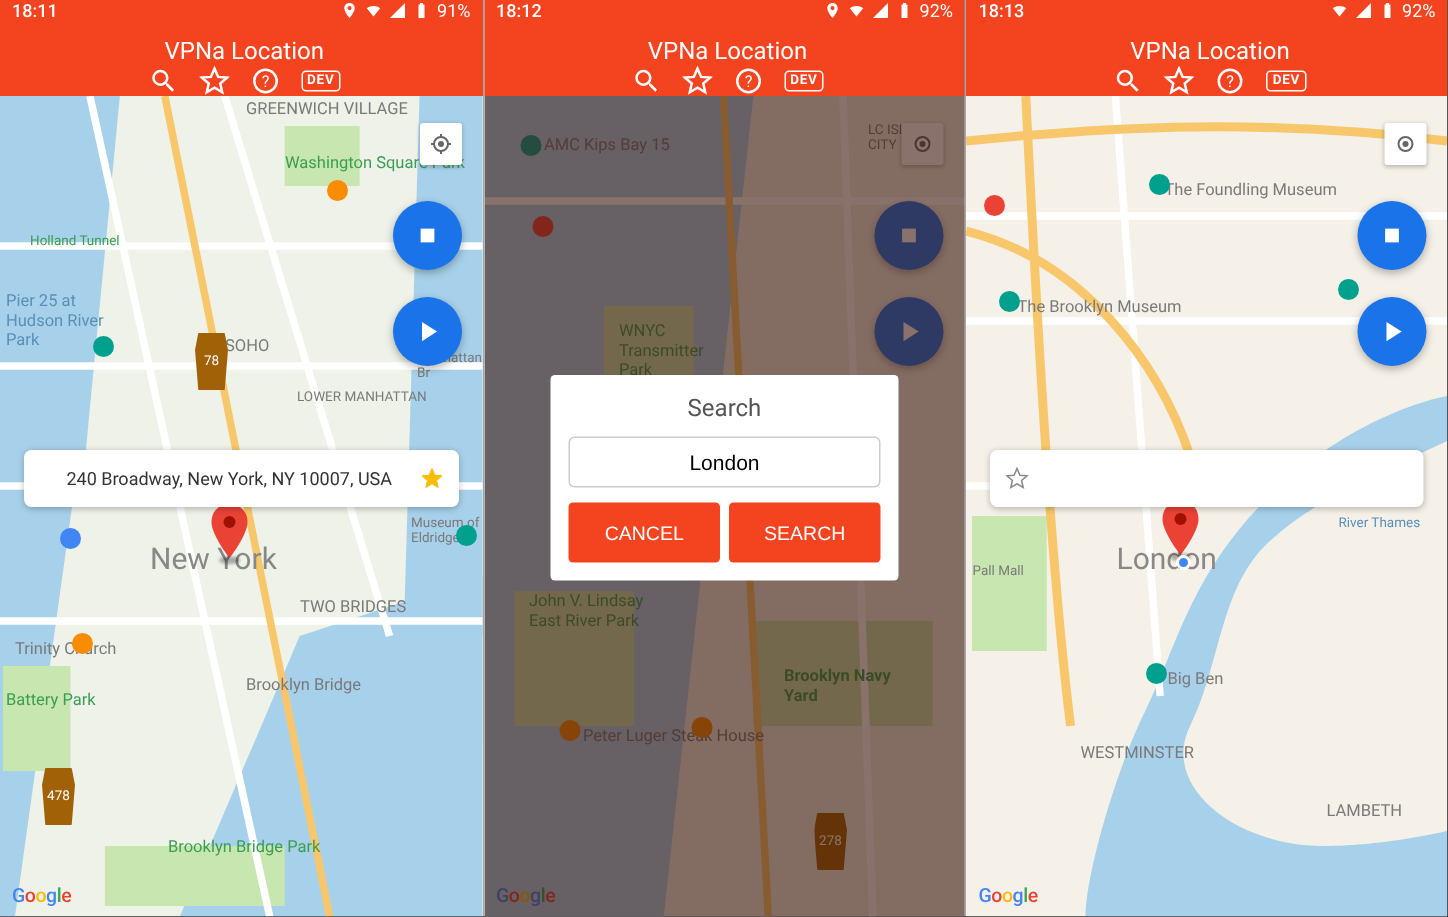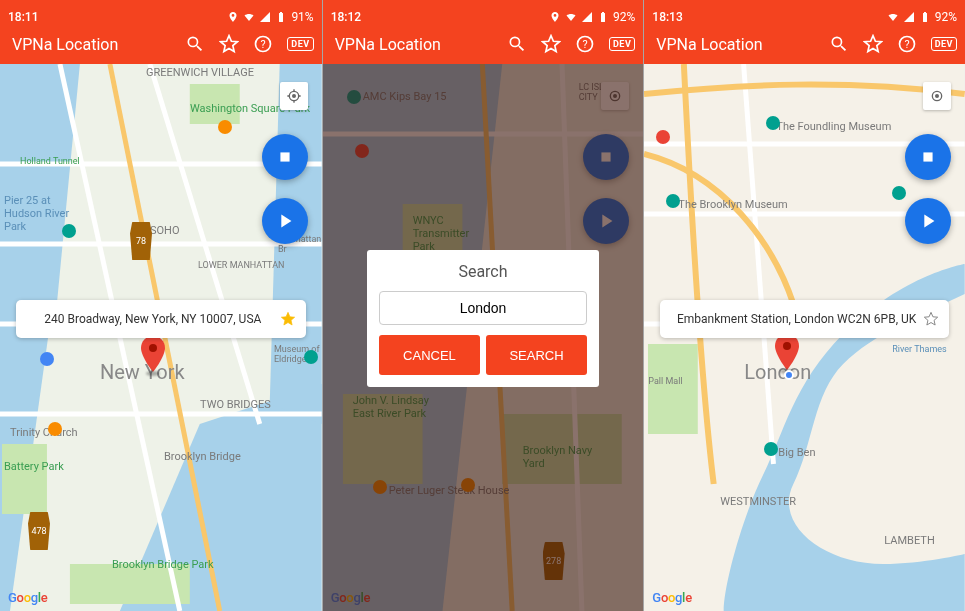--- a/index.html
+++ b/index.html
@@ -1,27 +1,27 @@
 <!DOCTYPE html>
 <html><head>
 <meta charset="utf-8">
 <style>
 * { box-sizing: border-box; margin: 0; padding: 0; }
 body { font-family: Roboto, Arial, sans-serif; background: #222; display: flex; width: 965px; height: 611px; overflow: hidden; }
 .phone { width: 321.66px; height: 611px; position: relative; background: #eee; overflow: hidden; }
 .phone + .phone { border-left: 1px solid rgba(0,0,0,0.3); }
 
 
-.status-bar { height: 24px; background: #f4431f; color: #fff; display: flex; align-items: flex-end; justify-content: space-between; padding: 0 8px; font-size: 12px; position: relative; z-index: 50; }
+.status-bar { height: 24px; background: #f4431f; color: #fff; display: flex; align-items: flex-start; justify-content: space-between; padding: 0 8px; font-size: 12px; position: relative; z-index: 50; }
 .status-left { font-weight: 500; }
 .status-right { display: flex; align-items: center; gap: 4px; }
 .status-right svg { width: 12px; height: 12px; fill: #fff; }
 
 
-.app-bar { height: 40px; background: #f4431f; display: flex; align-items: center; padding: 0 8px 0 12px; color: #fff; position: relative; z-index: 50; }
+.app-bar { height: 40px; background: #f4431f; display: flex; align-items: center; padding: 0 8px 0 12px; color: #fff; position: relative; z-index: 50; flex-direction: column; }
 .app-title { font-size: 16px; font-weight: 400; flex: 1; }
 .app-icons { display: flex; align-items: center; gap: 14px; }
 .app-icons svg { width: 20px; height: 20px; fill: #fff; }
 .dev-badge { border: 1.5px solid #fff; border-radius: 3px; color: #fff; font-size: 9px; font-weight: 700; padding: 1px 3px; letter-spacing: 0.5px; }
 
 
 .map { position: absolute; top: 64px; left: 0; right: 0; bottom: 0; overflow: hidden; }
 .map svg.bg { position: absolute; width: 100%; height: 100%; }
 
 
@@ -133,21 +133,21 @@
         <line x1="0" y1="100" x2="322" y2="100"></line>
         <line x1="0" y1="180" x2="322" y2="180"></line>
         <line x1="0" y1="260" x2="322" y2="260"></line>
         <line x1="0" y1="350" x2="322" y2="350"></line>
       </g>
       <g stroke="#f9c76b" stroke-width="5">
         <line x1="110" y1="0" x2="220" y2="547"></line>
       </g>
     </svg>
 
-    <div class="map-label" style="top:2px; left:146px;">GREENWICH VILLAGE</div>
+    <div class="map-label" style="top:2px; left:164px;">GREENWICH VILLAGE</div>
     <div class="map-label park" style="top:38px; left:190px;">Washington Square Park</div>
     <div class="map-label" style="top:160px; left:150px;">SOHO</div>
     <div class="map-label" style="top:196px; left:198px; font-size:9px;">LOWER MANHATTAN</div>
     <div class="map-label" style="top:334px; left:200px;">TWO BRIDGES</div>
     <div class="map-label" style="top:386px; left:164px;">Brooklyn Bridge</div>
     <div class="map-label park" style="top:494px; left:112px;">Brooklyn Bridge Park</div>
     <div class="map-label park" style="top:396px; left:4px;">Battery Park</div>
     <div class="map-label water" style="top:130px; left:4px; width:80px; white-space:normal;">Pier 25 at Hudson River Park</div>
     <div class="map-label" style="top:362px; left:10px;">Trinity Church</div>
     <div class="map-label park" style="top:92px; left:20px; font-size:9px;">Holland Tunnel</div>
@@ -249,21 +249,21 @@
         <line x1="240" y1="0" x2="260" y2="547"></line>
       </g>
       <g stroke="#f9c76b" stroke-width="5">
         <line x1="160" y1="0" x2="190" y2="547"></line>
       </g>
     </svg>
     <div class="map-label" style="top:26px; left:40px;">AMC Kips Bay 15</div>
     <div class="map-label park" style="top:150px; left:90px; width:80px; white-space:normal;">WNYC Transmitter Park</div>
     <div class="map-label park" style="top:330px; left:30px; width:80px; white-space:normal;">John V. Lindsay East River Park</div>
     <div class="map-label" style="top:420px; left:66px;">Peter Luger Steak House</div>
-    <div class="map-label park" style="top:380px; left:200px; width:90px; white-space:normal;">Brooklyn Navy Yard</div>
+    <div class="map-label park" style="top:380px; left:200px; width:90px; white-space:normal;font-weight:bold;">Brooklyn Navy Yard</div>
     <div class="map-label" style="top:18px; left:256px; font-size:9px; width:60px; white-space:normal;">LC ISLAND CITY</div>
 
     <div class="poi teal" style="top:26px; left:24px;"></div>
     <div class="poi red" style="top:80px; left:32px;"></div>
     <div class="poi" style="top:416px; left:50px;"></div>
     <div class="poi" style="top:414px; left:138px;"></div>
     <div class="hwy" style="top:478px; left:220px;">278</div>
 
     <div class="mylocation">
       <svg viewBox="0 0 24 24">
@@ -388,21 +388,20 @@
           <rect x="7" y="7" width="10" height="10"></rect>
         </svg>
       </div>
     <div class="fab fab-play">
         <svg viewBox="0 0 24 24">
           <path d="M8 5v14l11-7z"></path>
         </svg>
       </div>
 
     <div class="loc-pill">
-      <span class="addr">Embankment Station, London WC2N 6PB, UK</span>
       <svg class="star outline" viewBox="0 0 24 24">
           <path d="M12 17.3L18.2 21l-1.6-7 5.4-4.7-7.1-.6L12 2 9.1 8.7 2 9.3l5.4 4.7-1.6 7z"></path>
         </svg>
     </div>
 
     <div class="google-logo"><span>G</span><span>o</span><span>o</span><span>g</span><span>l</span><span>e</span></div>
   </div>
 </div>
 
 </body></html>

